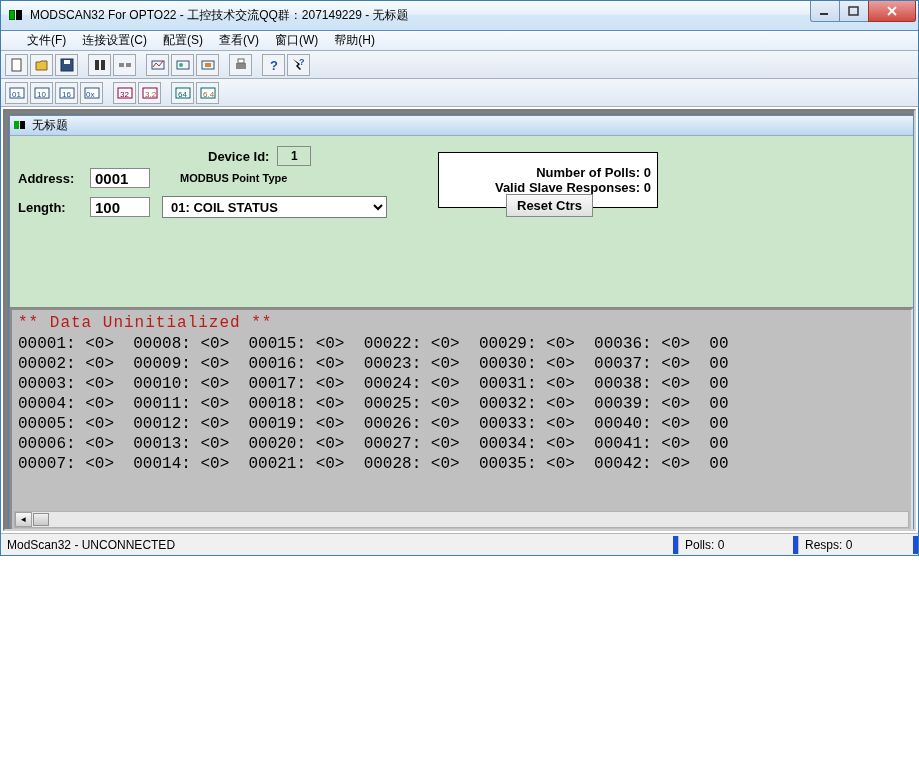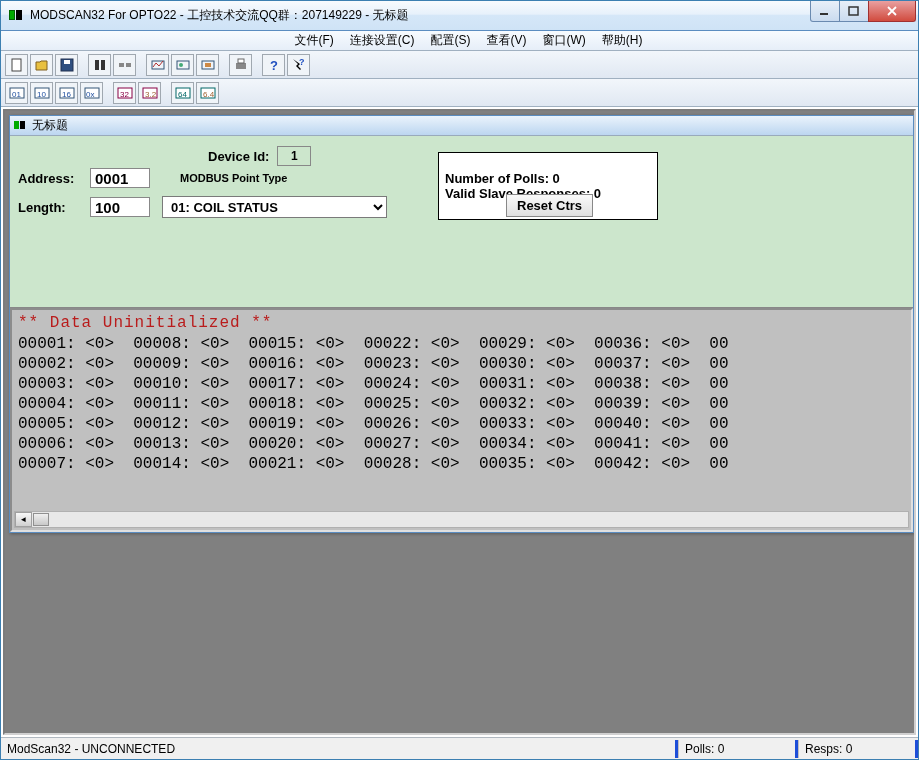--- a/index.html
+++ b/index.html
@@ -1,31 +1,31 @@
 <!DOCTYPE html>
 <html><head>
 <meta charset="utf-8">
 <style>
 * { box-sizing: border-box; margin: 0; padding: 0; }
 body { font-family: "Microsoft YaHei", Tahoma, sans-serif; font-size: 12px; background: #fff; overflow: hidden; }
 
-.window { width: 919px; height: 760px; border: 1px solid #3c7fb1; background: #fff; display: flex; flex-direction: column; }
+.window { width: 919px; height: 556px; border: 1px solid #3c7fb1; background: #fff; display: flex; flex-direction: column; }
 
 .titlebar { height: 30px; background: linear-gradient(to bottom, #f8fbfe 0%, #e7f1fb 45%, #d5e7f8 50%, #cfe3f6 100%); display: flex; align-items: center; border-bottom: 1px solid #5a8cc0; }
 .titlebar-icon { width: 16px; height: 12px; margin: 0 5px 0 8px; display: inline-flex; }
 .titlebar-icon .g { width: 6px; height: 10px; background: #0a0; margin-right: 1px; border: 1px solid #060; }
 .titlebar-icon .b { width: 6px; height: 10px; background: #000; border: 1px solid #000; }
 .titlebar-text { flex: 1; color: #000; font-size: 12px; }
 .window-controls { display: flex; height: 21px; margin-right: 2px; align-self: flex-start; }
 .wc-btn { width: 30px; height: 21px; border: 1px solid #6a8ab0; border-top: none; background: linear-gradient(#e8eff8, #cadbef); display: flex; align-items: center; justify-content: center; color: #444; margin-left: -1px; }
 .wc-btn.min { border-bottom-left-radius: 3px; }
 .wc-btn.close { width: 48px; background: linear-gradient(#e9a0a0, #d14b3e); color: #fff; border-bottom-right-radius: 3px; border-color: #a03030; font-weight: bold; }
 .wc-btn svg { width: 12px; height: 10px; }
 
-.menubar { height: 20px; background: linear-gradient(#f7fbff, #e6eef8); border-bottom: 1px solid #a0b0c0; display: flex; align-items: center; padding-left: 18px; justify-content: center; }
+.menubar { height: 20px; background: linear-gradient(#f7fbff, #e6eef8); border-bottom: 1px solid #a0b0c0; display: flex; align-items: center; padding-left: 18px; }
 .menu-item { padding: 2px 8px; cursor: default; }
 
 .toolbar { height: 28px; background: linear-gradient(#f2f6fb, #e0e8f2); border-bottom: 1px solid #a0b0c0; display: flex; align-items: center; padding: 2px 4px; gap: 2px; }
 .tb-btn { width: 23px; height: 22px; border: 1px solid #a0a8b0; background: #f0f4f8; display: flex; align-items: center; justify-content: center; }
 .tb-sep { width: 6px; }
 .tb-btn svg { width: 16px; height: 16px; }
 
 .mdi-area { flex: 1; background: #808080; border: 2px inset #d0d0d0; margin: 2px; position: relative; overflow: hidden; }
 
 .child-window { position: absolute; left: 4px; top: 4px; right: 0; height: 418px; border: 1px solid #5a8cc0; background: #fff; display: flex; flex-direction: column; box-shadow: 1px 1px 3px rgba(0,0,0,0.3); }
@@ -36,33 +36,33 @@
 .child-title { font-size: 12px; }
 
 .params-panel { background: #cce6cc; padding: 10px 8px; height: 172px; border-bottom: 1px solid #888; }
 .params-row { display: flex; align-items: center; }
 .lbl { font-weight: bold; font-size: 13px; width: 72px; }
 .txtbox { background: #fff; border: 1px solid #888; width: 60px; height: 20px; font-weight: bold; font-size: 15px; padding: 1px 4px; font-family: inherit; }
 .device-lbl { font-weight: bold; font-size: 13px; }
 .device-val { display: inline-block; border: 1px solid #888; background: #cce6cc; width: 34px; height: 20px; text-align: center; font-weight: bold; margin-left: 8px; line-height: 18px; }
 .pt-lbl { font-weight: bold; font-size: 11px; margin-top: 6px; margin-left: 70px; }
 .combo { width: 225px; height: 22px; border: 1px solid #7a7a7a; background: #fff; font-weight: bold; font-size: 13px; padding: 1px 4px; font-family: inherit; margin-left: 12px; }
-.polls-box { border: 1.5px solid #000; background: #fff; padding: 18px 6px; font-weight: bold; font-size: 13px; width: 220px; position: absolute; left: 420px; top: 6px; }
+.polls-box { border: 1.5px solid #000; background: #fff; padding: 12px 6px; font-weight: bold; font-size: 13px; width: 220px; position: absolute; left: 420px; top: 6px; text-align: right; }
 .reset-btn { position: absolute; left: 488px; top: 48px; padding: 3px 10px; border: 1px solid #888; background: linear-gradient(#fafafa,#e0e0e0); font-weight: bold; font-size: 13px; font-family: inherit; }
 .params-inner { position: relative; }
 
 .data-area { flex: 1; background: #c0c0c0; border: 2px inset #e0e0e0; padding: 4px 6px; font-family: "Courier New", monospace; font-size: 16px; overflow: hidden; position: relative; }
 .data-header { color: #b91c1c; font-weight: normal; letter-spacing: 1px; margin-bottom: 2px; }
 .data-grid { white-space: pre; line-height: 20px; color: #000; }
 .hscroll { position: absolute; left: 2px; right: 2px; bottom: 2px; height: 17px; background: #e8e8e8; border: 1px solid #b0b0b0; display: flex; align-items: center; }
 .hs-btn { width: 17px; height: 15px; background: linear-gradient(#f8f8f8,#d0d0d0); border: 1px solid #a0a0a0; display: flex; align-items: center; justify-content: center; font-size: 8px; }
 .hs-thumb { width: 16px; height: 13px; background: linear-gradient(#f0f0f0,#c8c8c8); border: 1px solid #909090; margin-left: 1px; }
 
 .statusbar { height: 22px; border-top: 1px solid #b0b8c0; background: #f0f0f0; display: flex; align-items: center; font-size: 12px; }
-.status-cell { padding: 2px 6px; border-right: 3px solid #1d4ed8; }
+.status-cell { padding: 2px 6px; border-right: 5px solid #1d4ed8; }
 .status-main { flex: 1; }
 .status-fixed { width: 120px; border-left: 1px solid #c0c0c0; }
 </style>
 </head>
 <body>
 
 <div class="window">
 
   <div class="titlebar">
     <span class="titlebar-icon">

